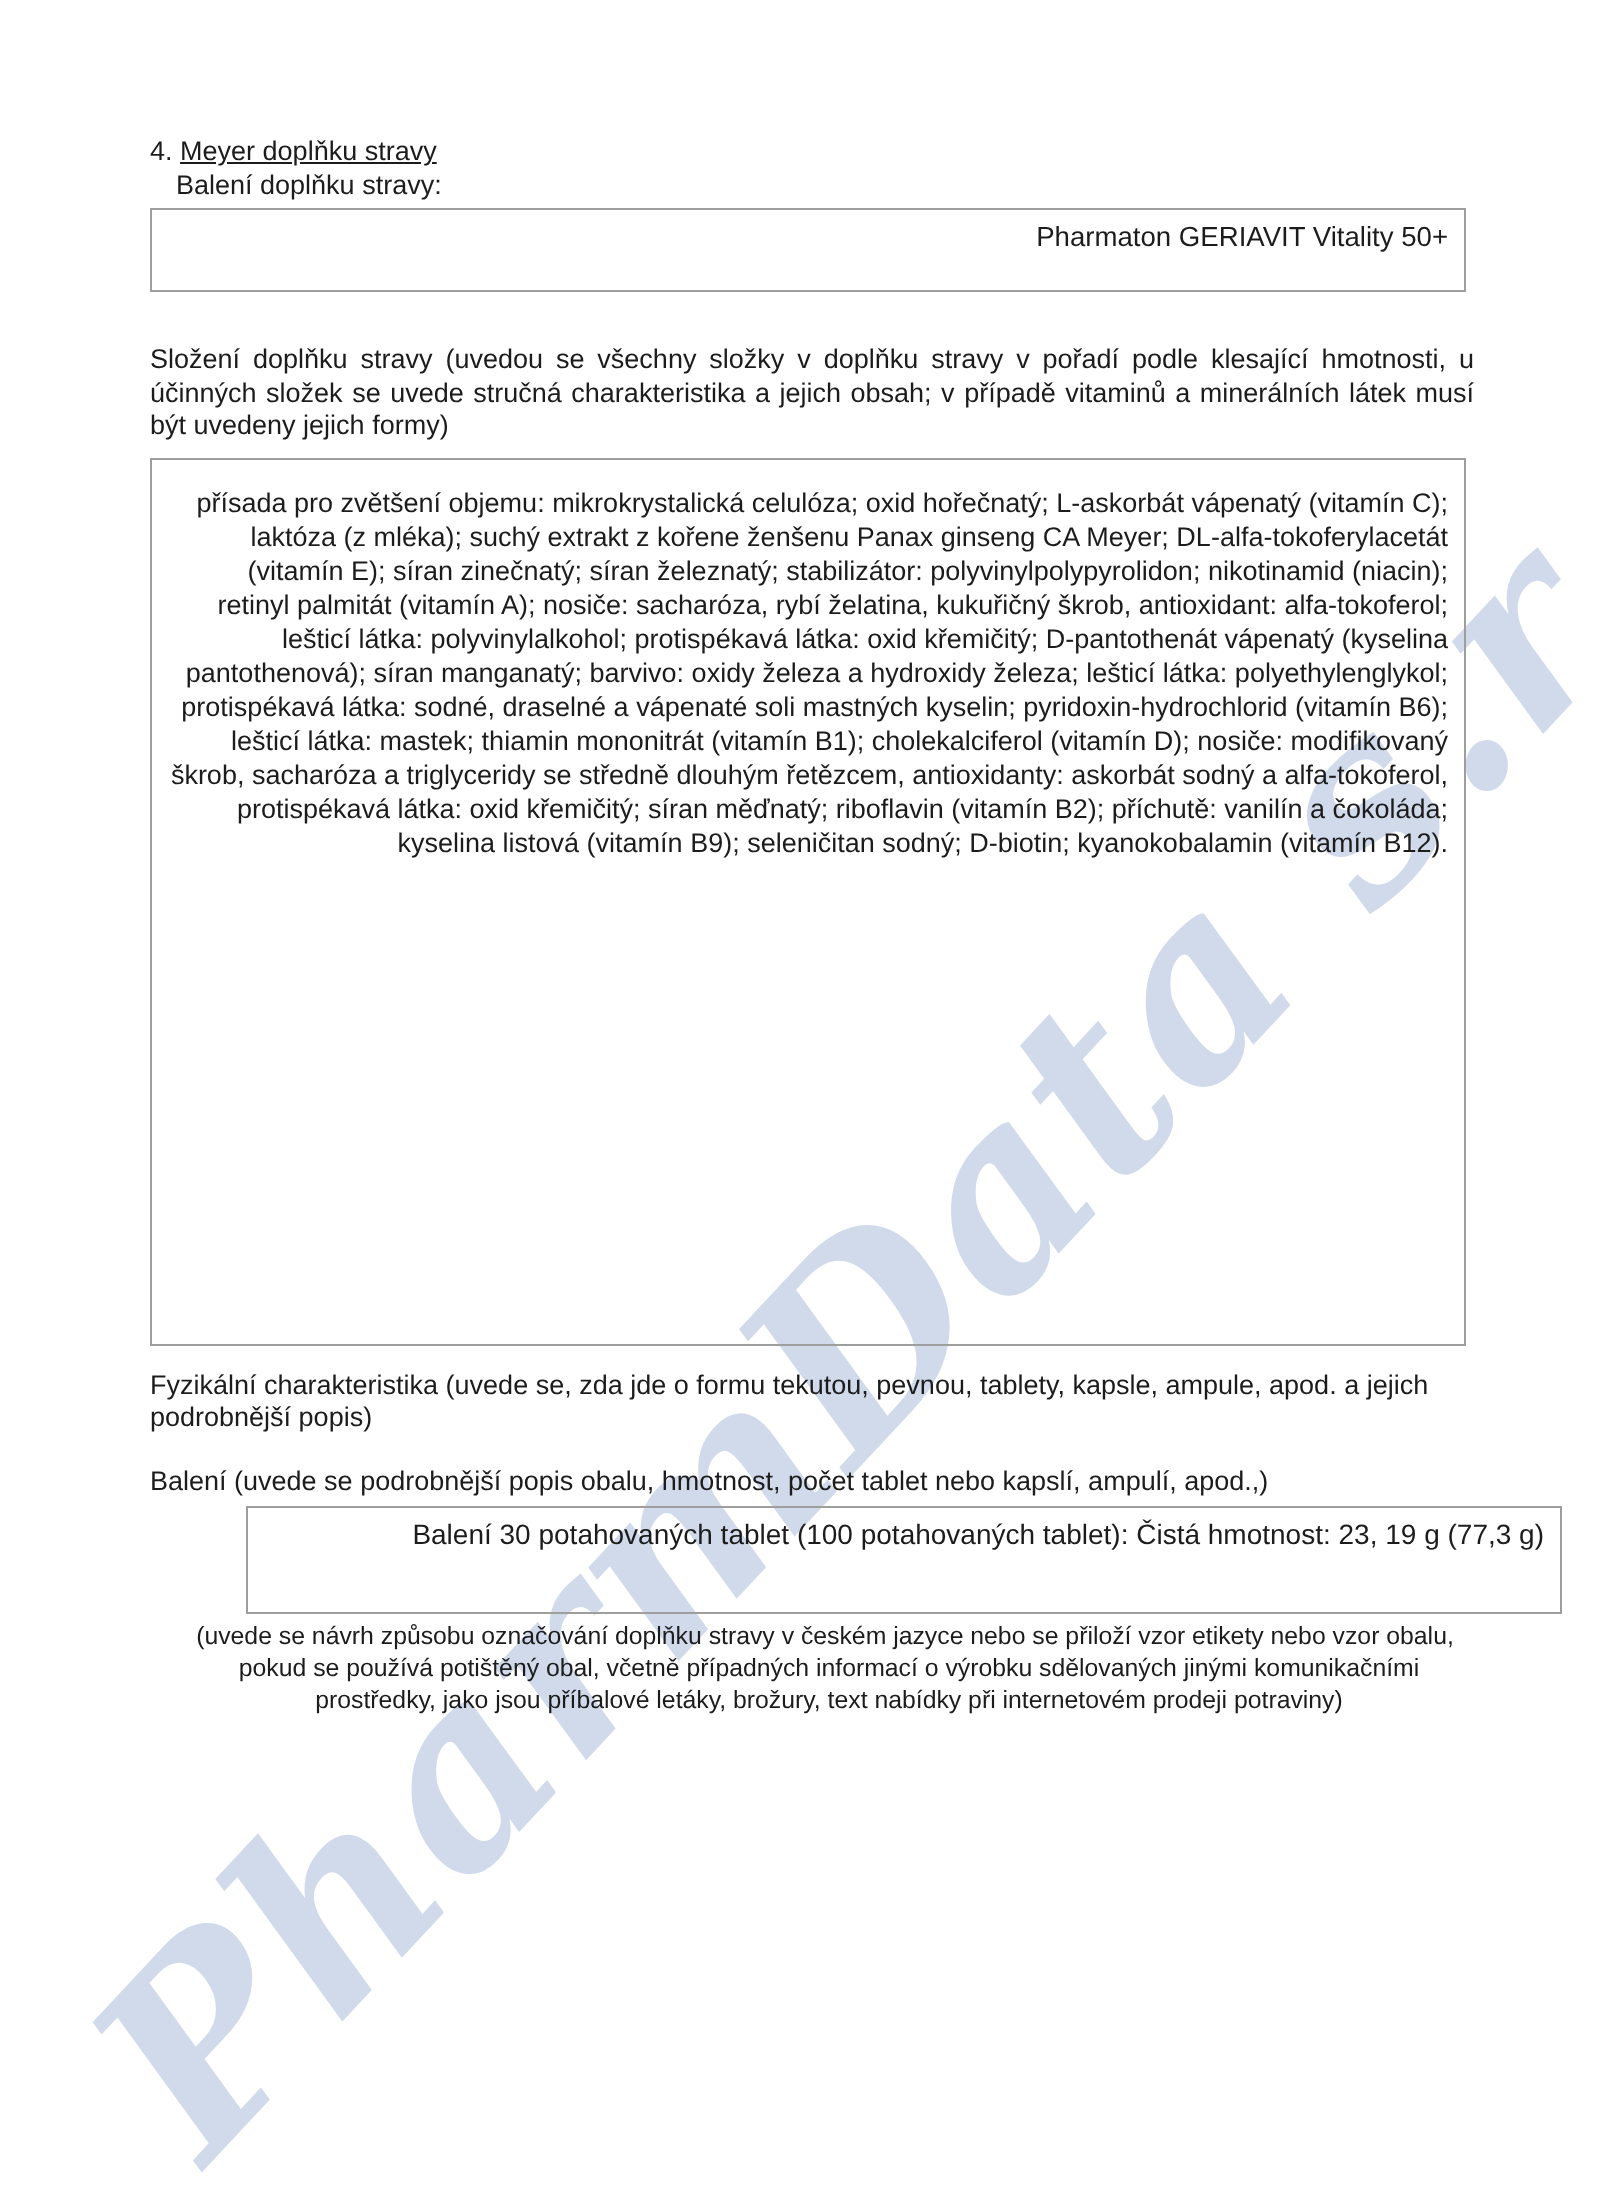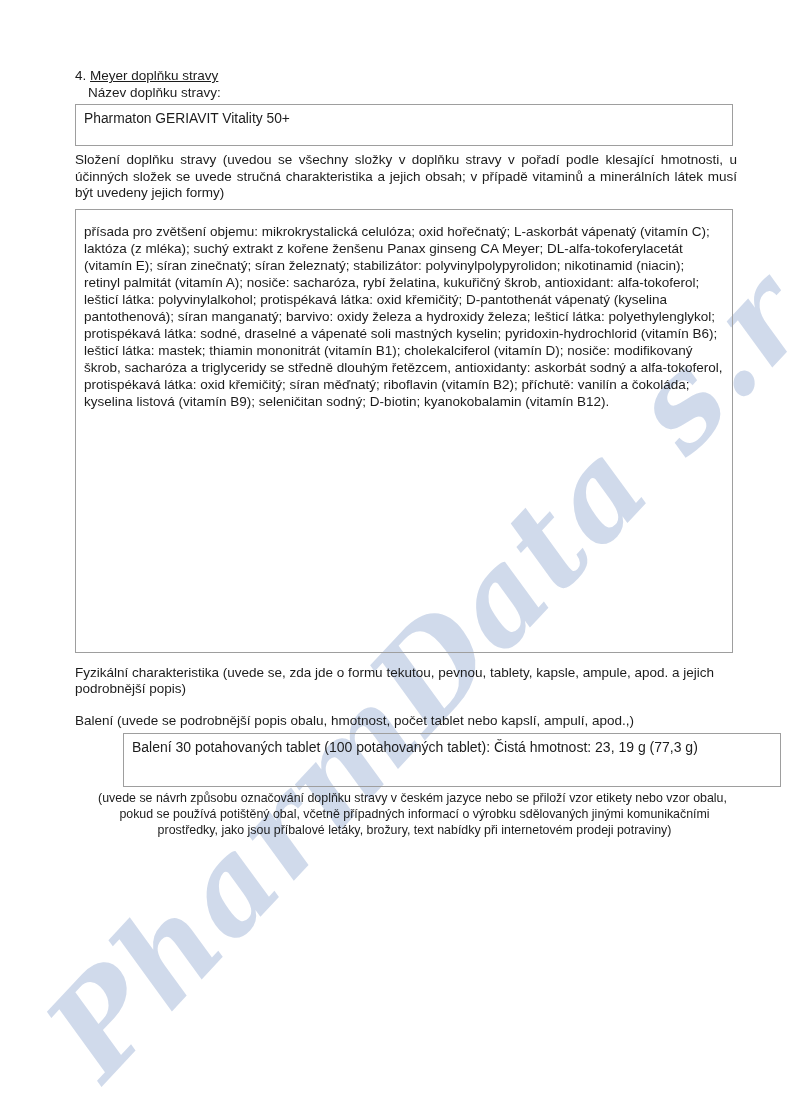--- a/index.html
+++ b/index.html
@@ -41,24 +41,25 @@
   .sec-title { text-decoration: underline; }
   .sub-label { margin: 0; padding-left: 13px; }
   .field-box {
     border: 1px solid #9e9e9e;
     background: transparent;
     width: 640px;
     padding: 5px 8px;
     font-size: 13.8px;
     line-height: 17px;
     box-sizing: content-box;
+    text-align: right;
   }
   .box-name   { margin-top: 3px;  height: 30px; }
   .para {
-    margin: 6px 0 0 0;
+    margin: 26px 0 0 0;
     text-align: justify;
   }
   .box-composition {
     margin-top: 7px;
     height: 424px;
     padding-top: 13px;
     font-size: 13.5px;
   }
   .comp-heading { margin: 0 0 17px 0; }
   .comp-text { margin: 0; }
@@ -80,21 +81,21 @@
 <body>
 
 <div class="page">
 
   <div class="watermark">PharmData s.r.o.</div>
 
   <div class="content">
 
     <p class="sec-heading"><span>4.</span>&nbsp;<span class="sec-title">Meyer doplňku stravy</span></p>
 
-    <p class="sub-label">Název doplňku stravy:</p>
+    <p class="sub-label">Balení doplňku stravy:</p>
 
     <div class="field-box box-name">
       <span>Pharmaton GERIAVIT Vitality 50+</span>
     </div>
 
     <p class="para">Složení doplňku stravy (uvedou se všechny složky v doplňku stravy v pořadí podle klesající hmotnosti, u účinných složek se uvede stručná charakteristika a jejich obsah; v případě vitaminů a minerálních látek musí být uvedeny jejich formy)</p>
 
     <div class="field-box box-composition">
       <p class="comp-text">přísada pro zvětšení objemu: mikrokrystalická celulóza; oxid hořečnatý; L-askorbát vápenatý (vitamín C); laktóza (z mléka); suchý extrakt z kořene ženšenu Panax ginseng CA Meyer; DL-alfa-tokoferylacetát (vitamín E); síran zinečnatý; síran železnatý; stabilizátor: polyvinylpolypyrolidon; nikotinamid (niacin); retinyl palmitát (vitamín A); nosiče: sacharóza, rybí želatina, kukuřičný škrob, antioxidant: alfa-tokoferol; lešticí látka: polyvinylalkohol; protispékavá látka: oxid křemičitý; D-pantothenát vápenatý (kyselina pantothenová); síran manganatý; barvivo: oxidy železa a hydroxidy železa; lešticí látka: polyethylenglykol; protispékavá látka: sodné, draselné a vápenaté soli mastných kyselin; pyridoxin-hydrochlorid (vitamín B6); lešticí látka: mastek; thiamin mononitrát (vitamín B1); cholekalciferol (vitamín D); nosiče: modifikovaný škrob, sacharóza a triglyceridy se středně dlouhým řetězcem, antioxidanty: askorbát sodný a alfa-tokoferol, protispékavá látka: oxid křemičitý; síran měďnatý; riboflavin (vitamín B2); příchutě: vanilín a čokoláda; kyselina listová (vitamín B9); seleničitan sodný; D-biotin; kyanokobalamin (vitamín B12).</p>
     </div>

